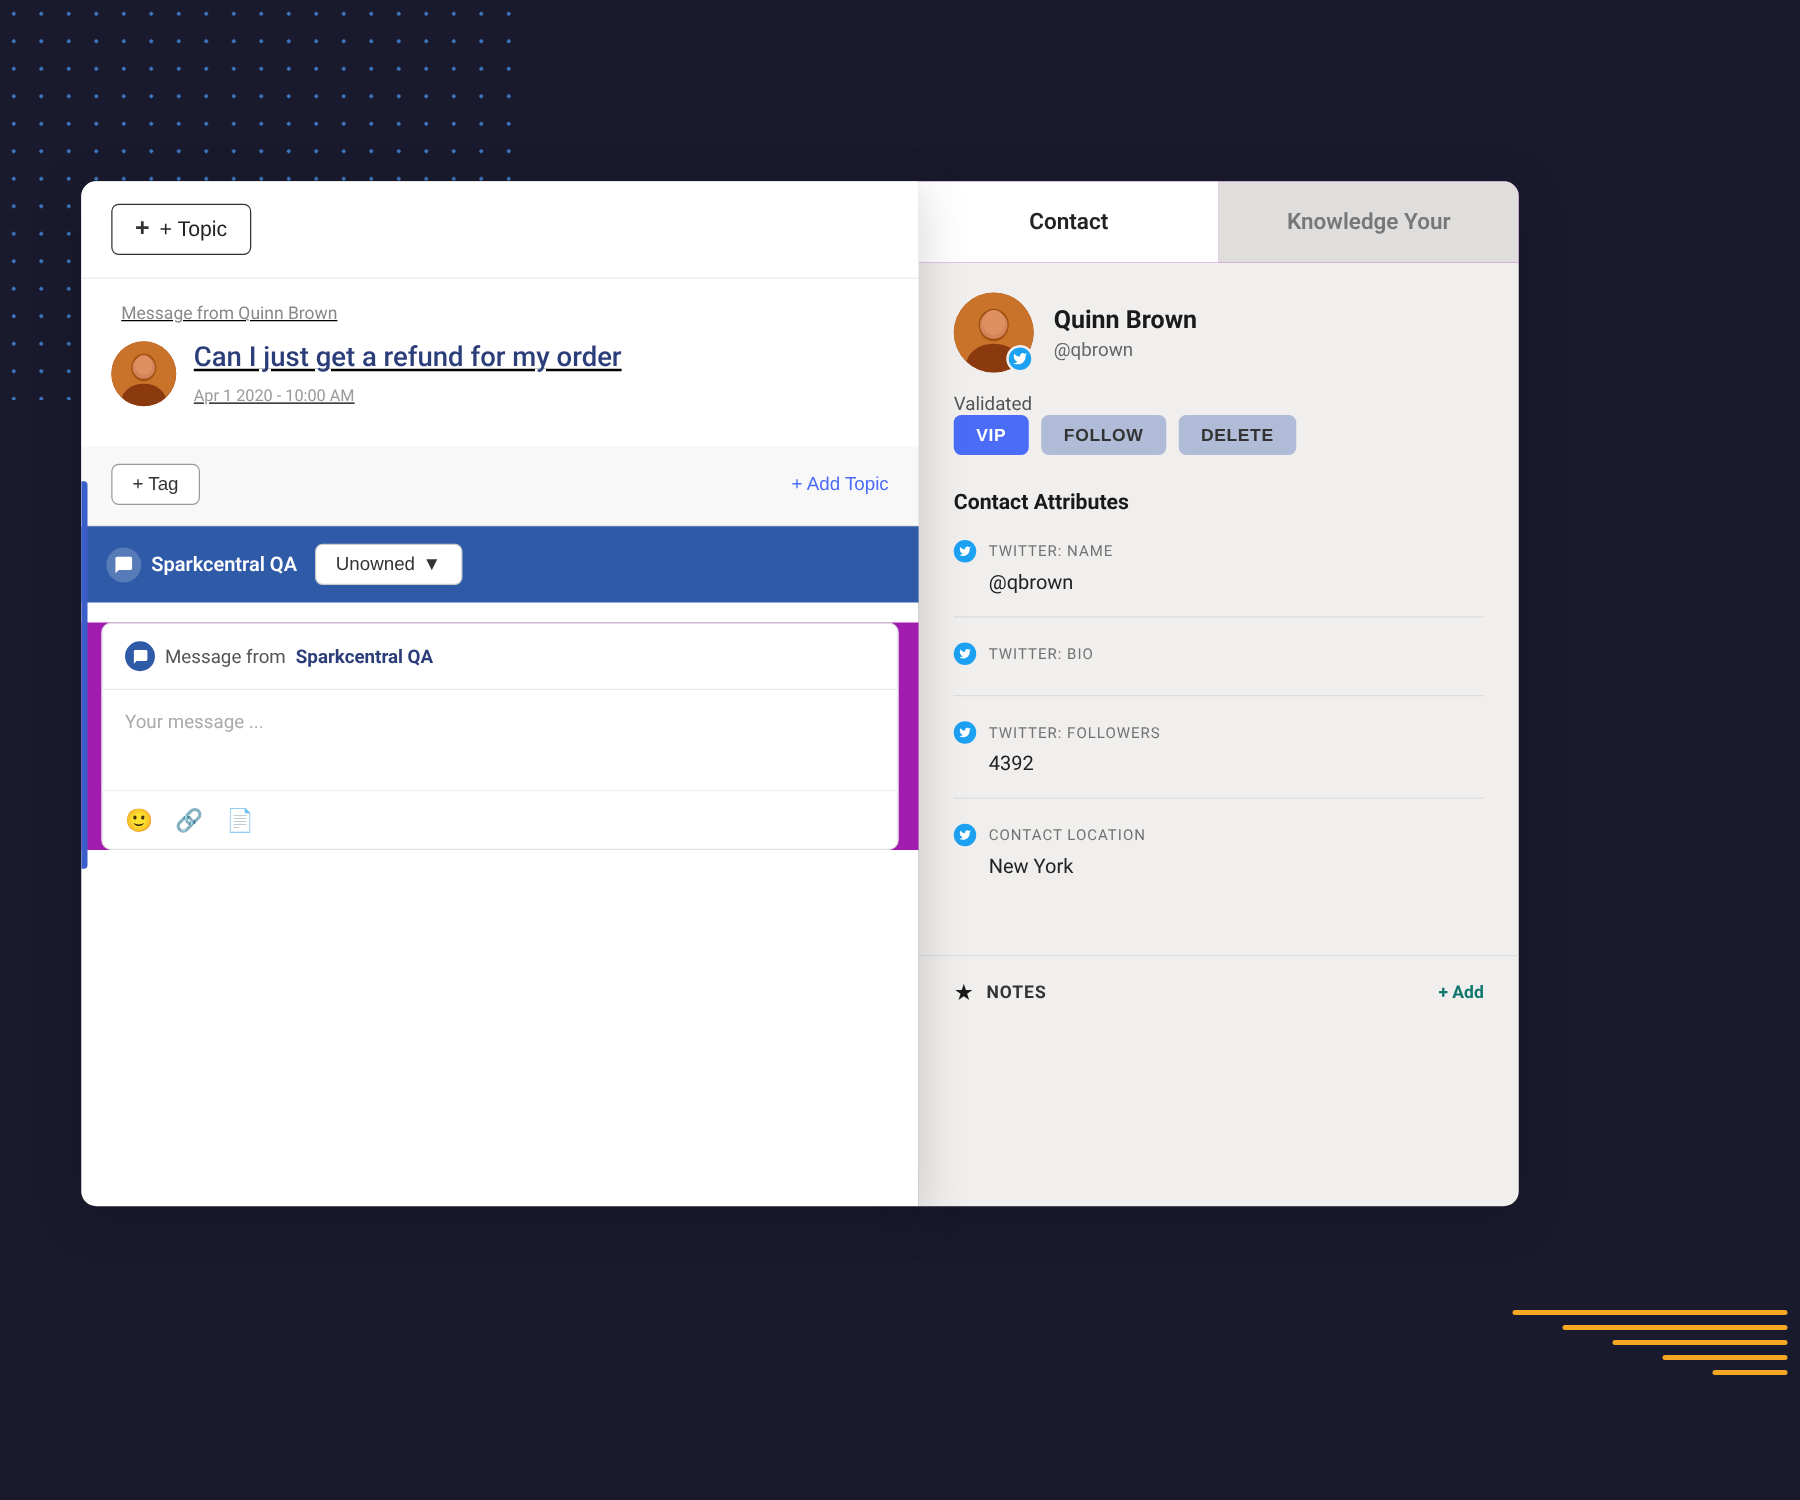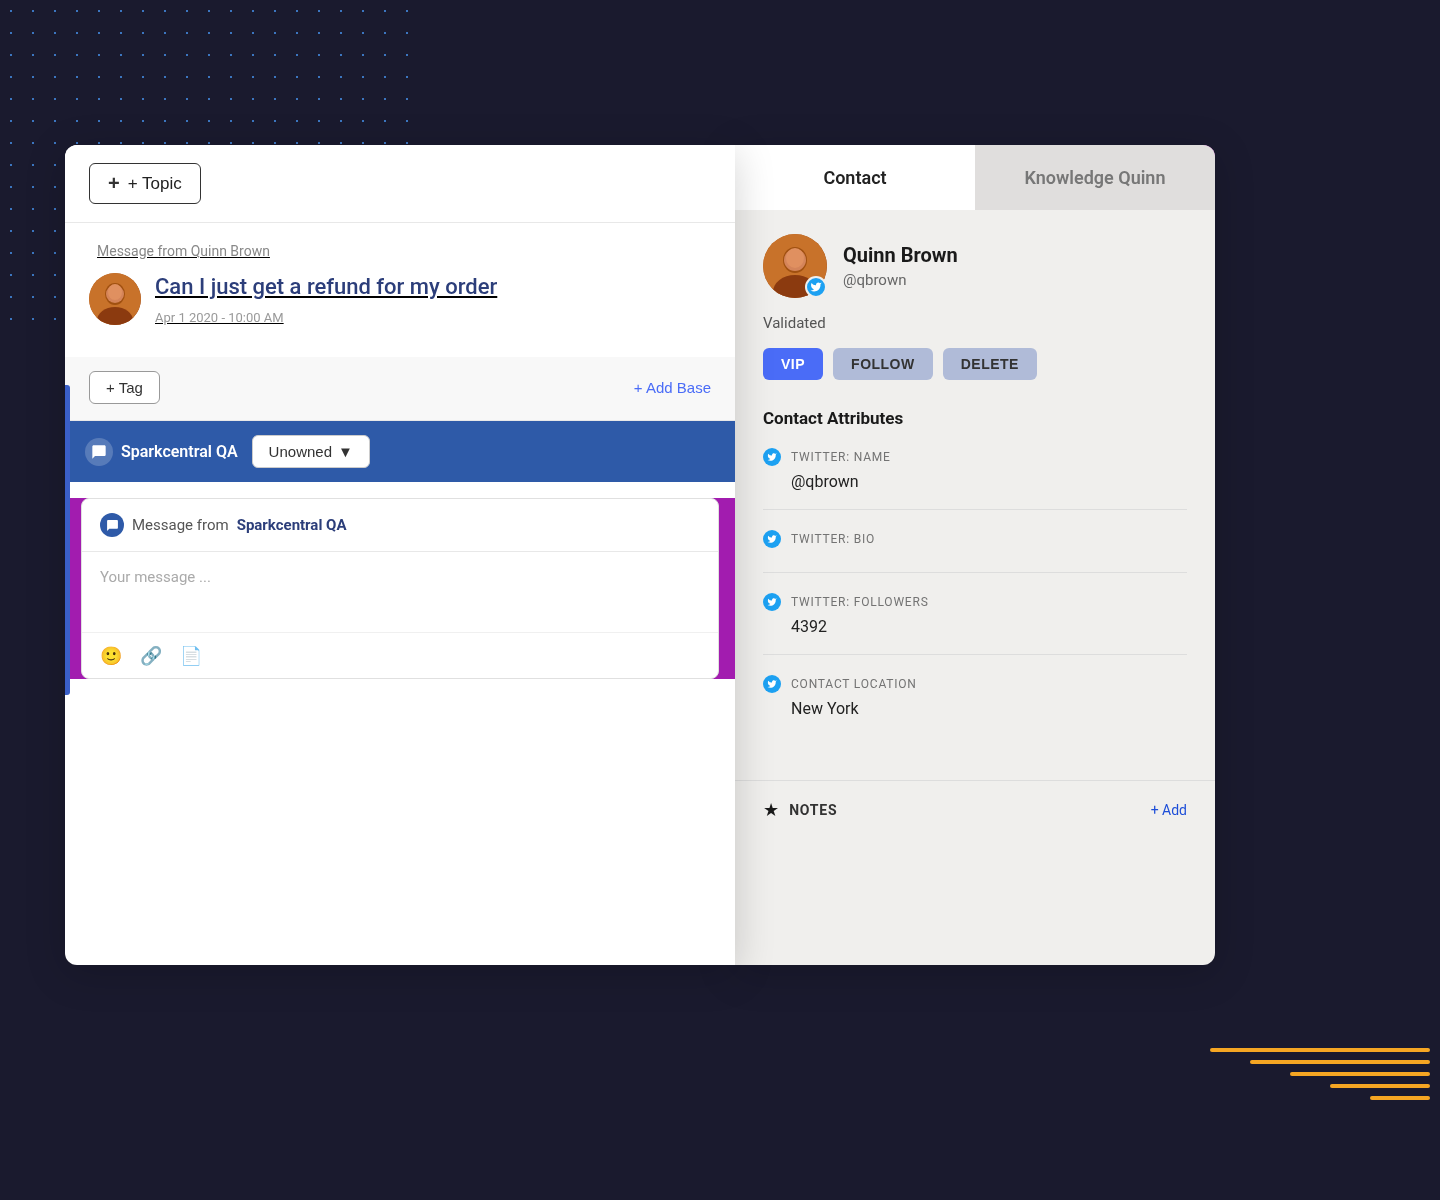--- a/index.html
+++ b/index.html
@@ -379,21 +379,21 @@
     }
 
     .contact-handle {
       font-size: 15px;
       color: #666;
     }
 
     .validated-badge {
       font-size: 15px;
       color: #555;
-      margin-bottom: 16px;
+      margin-bottom: 0;
     }
 
     .action-buttons {
       display: flex;
       gap: 10px;
       margin-bottom: 28px;
     }
 
     .action-btn {
       padding: 8px 18px;
@@ -503,23 +503,23 @@
 
     .notes-label {
       font-size: 14px;
       font-weight: 700;
       color: #333;
       letter-spacing: 0.8px;
       text-transform: uppercase;
     }
 
     .add-note-link {
-      color: #1d4ed8;
+      color: #0f766e;
       font-size: 14px;
-      font-weight: 400;
+      font-weight: 700;
       cursor: pointer;
       text-decoration: none;
     }
 
     
     .orange-lines {
       position: absolute;
       right: 0;
       bottom: 100px;
       display: flex;
@@ -570,21 +570,21 @@
           <div class="message-timestamp">Apr 1 2020 - 10:00 AM</div>
         </div>
       </div>
     </div>
 
     <div class="action-row">
       <button class="tag-btn">
         <span>+ Tag</span>
       </button>
       <button class="add-note-btn">
-        <span>+ Add Base</span>
+        <span>+ Add Topic</span>
       </button>
     </div>
 
     <div class="reply-header">
       <div class="sparkcentral-badge">
         <div class="chat-icon">
           <svg width="16" height="16" viewBox="0 0 24 24" fill="white">
             <path d="M20 2H4c-1.1 0-2 .9-2 2v18l4-4h14c1.1 0 2-.9 2-2V4c0-1.1-.9-2-2-2z"></path>
           </svg>
         </div>
@@ -619,21 +619,21 @@
     </div>
   </div>
 
   <div class="right-panel">
 
     <div class="panel-tabs">
       <div class="panel-tab active">
         <span>Contact</span>
       </div>
       <div class="panel-tab">
-        <span>Knowledge Quinn</span>
+        <span>Knowledge Your</span>
       </div>
     </div>
 
     <div class="contact-info">
 
       <div class="contact-header">
         <div class="contact-avatar">
           <div class="contact-avatar-img">
             <svg viewBox="0 0 64 64" width="64" height="64" xmlns="http://www.w3.org/2000/svg">
               <circle cx="32" cy="32" r="32" fill="#c8722a"></circle>

